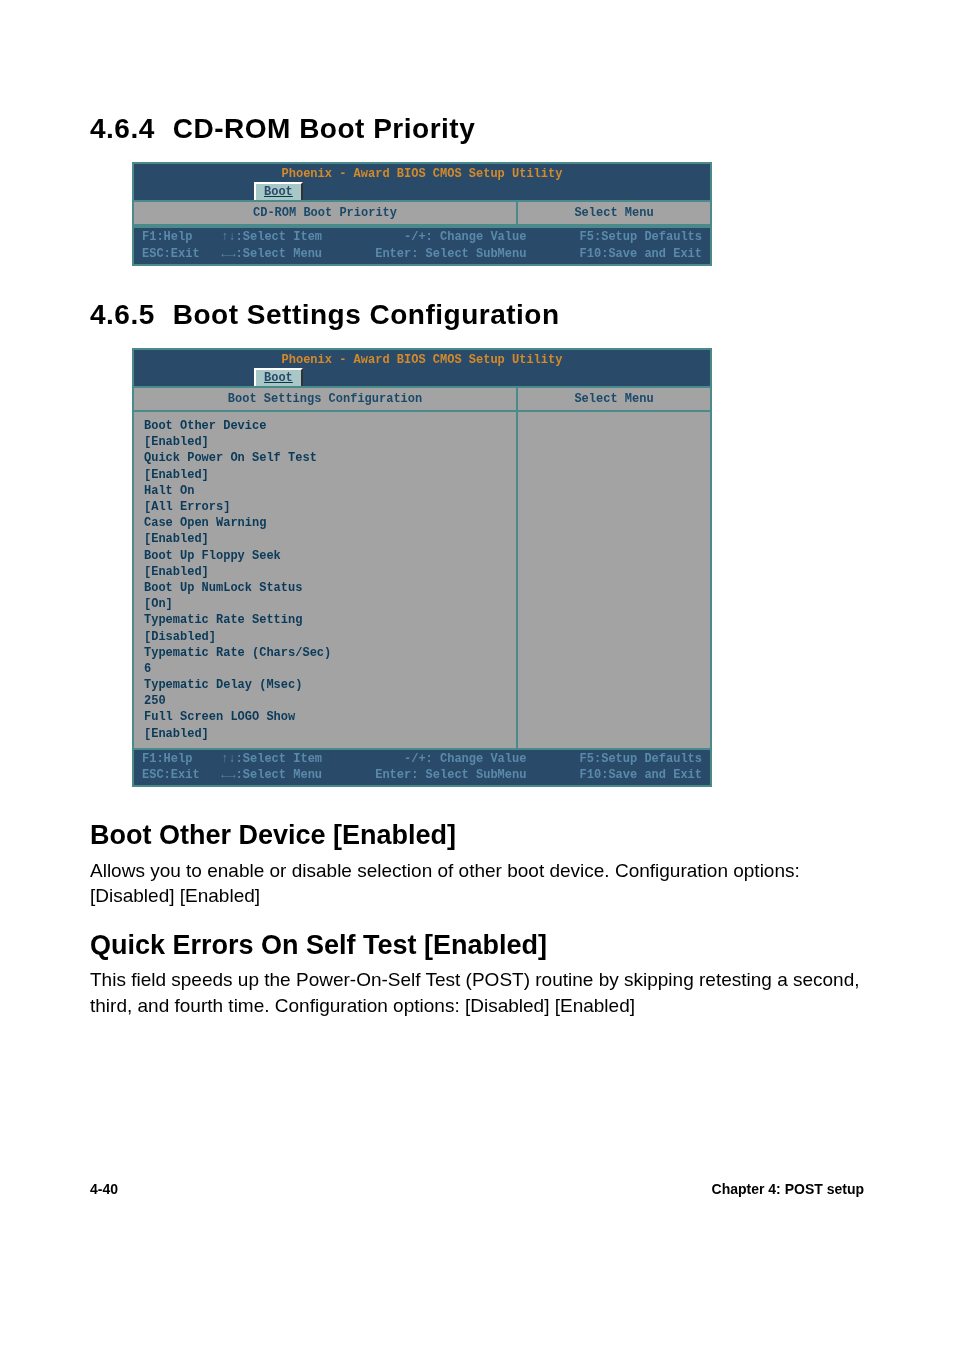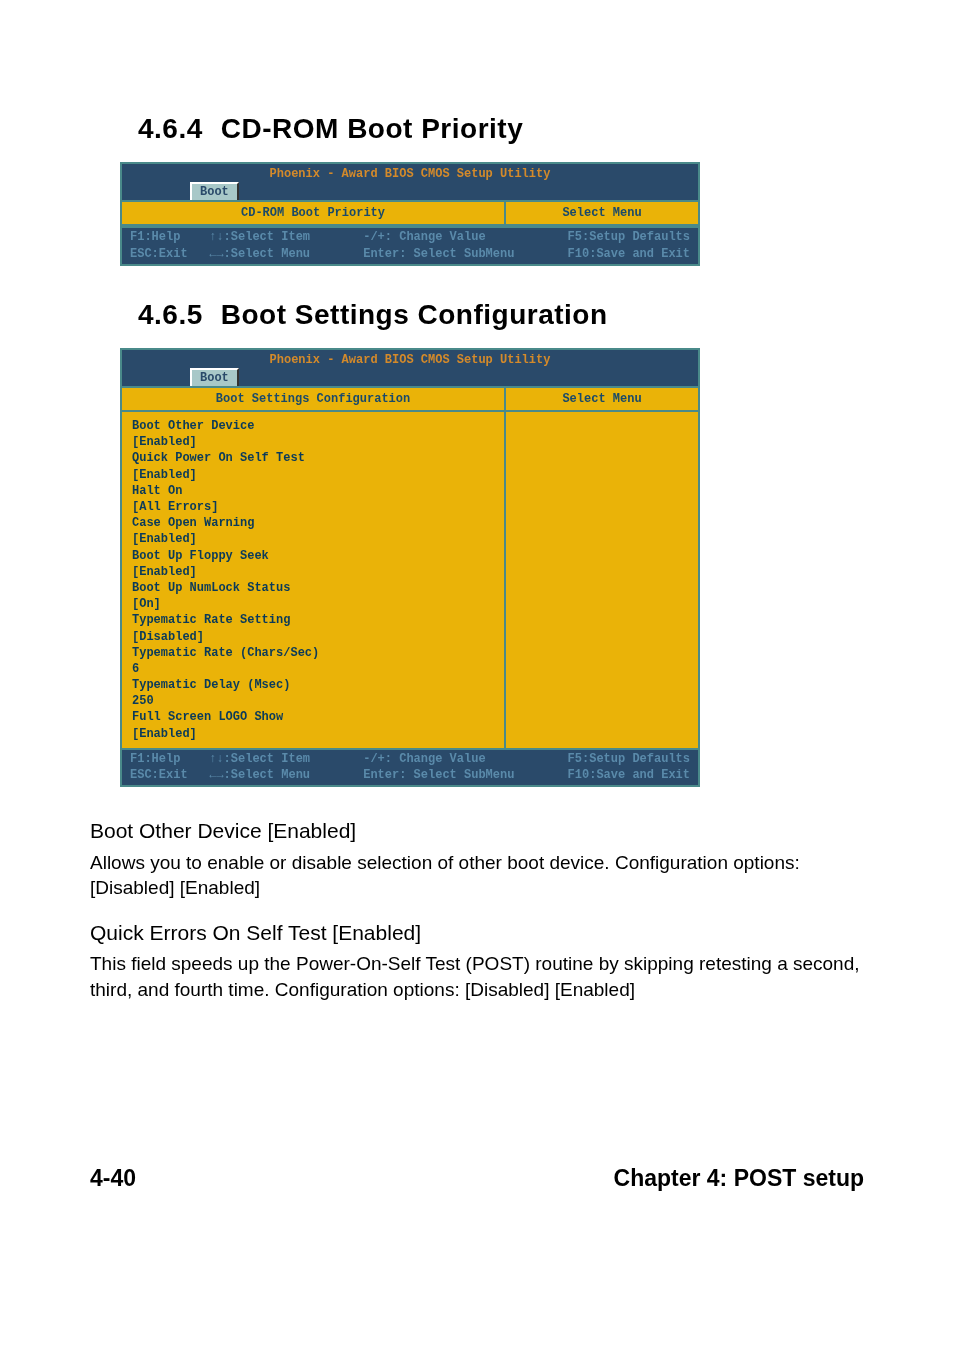--- a/index.html
+++ b/index.html
@@ -13,49 +13,50 @@
     font-size: 19px;
     line-height: 1.35;
   }
   h2.section {
     font-size: 28px;
     font-weight: 900;
     letter-spacing: 0.5px;
     margin-bottom: 14px;
     font-stretch: condensed;
   }
-  h2.section .num { margin-right: 18px; margin-left: 48px; }
+  h2.section .num { margin-right: 18px; }
   h3.sub {
-    font-size: 21px;
-    font-weight: 400;
+    font-size: 27px;
+    font-weight: 700;
     margin: 18px 0 4px 0;
     font-stretch: condensed;
   }
   p.body { margin-bottom: 10px; }
   .bios-wrap {
-    margin: 6px 0 30px 30px;
+    margin: 6px 0 30px 42px;
     width: 580px;
     border: 2px solid #4a8a8a;
     font-family: "Courier New", monospace;
     font-size: 12px;
     font-weight: bold;
-    background: #eab308;
+    background: #a3a3a3;
     color: #063a42;
   }
   .bios-title {
     background: #2a4a6a;
     color: #d48a2a;
     text-align: center;
     padding: 2px 0 0 0;
     font-weight: bold;
   }
   .bios-tab-row {
     background:#2a4a6a;
     display:flex;
-    padding-left: 68px;
+    padding-left: 120px;
+    text-decoration: underline;
   }
   .bios-tab {
     background:#a8c8c8;
     color:#2a4a6a;
     padding: 0 8px;
     border-top: 2px solid #fff;
     border-left: 2px solid #fff;
     border-right: 2px solid #333;
   }
   .bios-cols {
@@ -84,29 +85,30 @@
   .bios-right .bios-content { min-height: 190px; }
   .bios-help-title { color:#0a3a5a; }
   .bios-footer {
     border-top: 2px solid #4a8a8a;
     background: #2a4a6a;
     color: #5a8aaa;
     padding: 1px 8px 2px 8px;
     display: flex;
     justify-content: space-between;
     font-weight: bold;
+    text-align: right;
   }
   .bios-footer .fc { white-space: pre; }
   .bios-settings-row { display: flex; flex-direction: column; }
   .bios-settings-row .k { width: 175px; }
   .page-footer {
     display: flex;
     justify-content: space-between;
     font-weight: 900;
-    font-size: 23px;
+    font-size: 14px;
     border-top: 1px solid rgba(0,0,0,0);
     margin-top: 160px;
     font-stretch: condensed;
   }
   .glyph-forward::after { content: "▸▸"; letter-spacing:-3px; font-size:11px; }
 </style>
 </head>
 <body>
 
 <h2 class="section">

